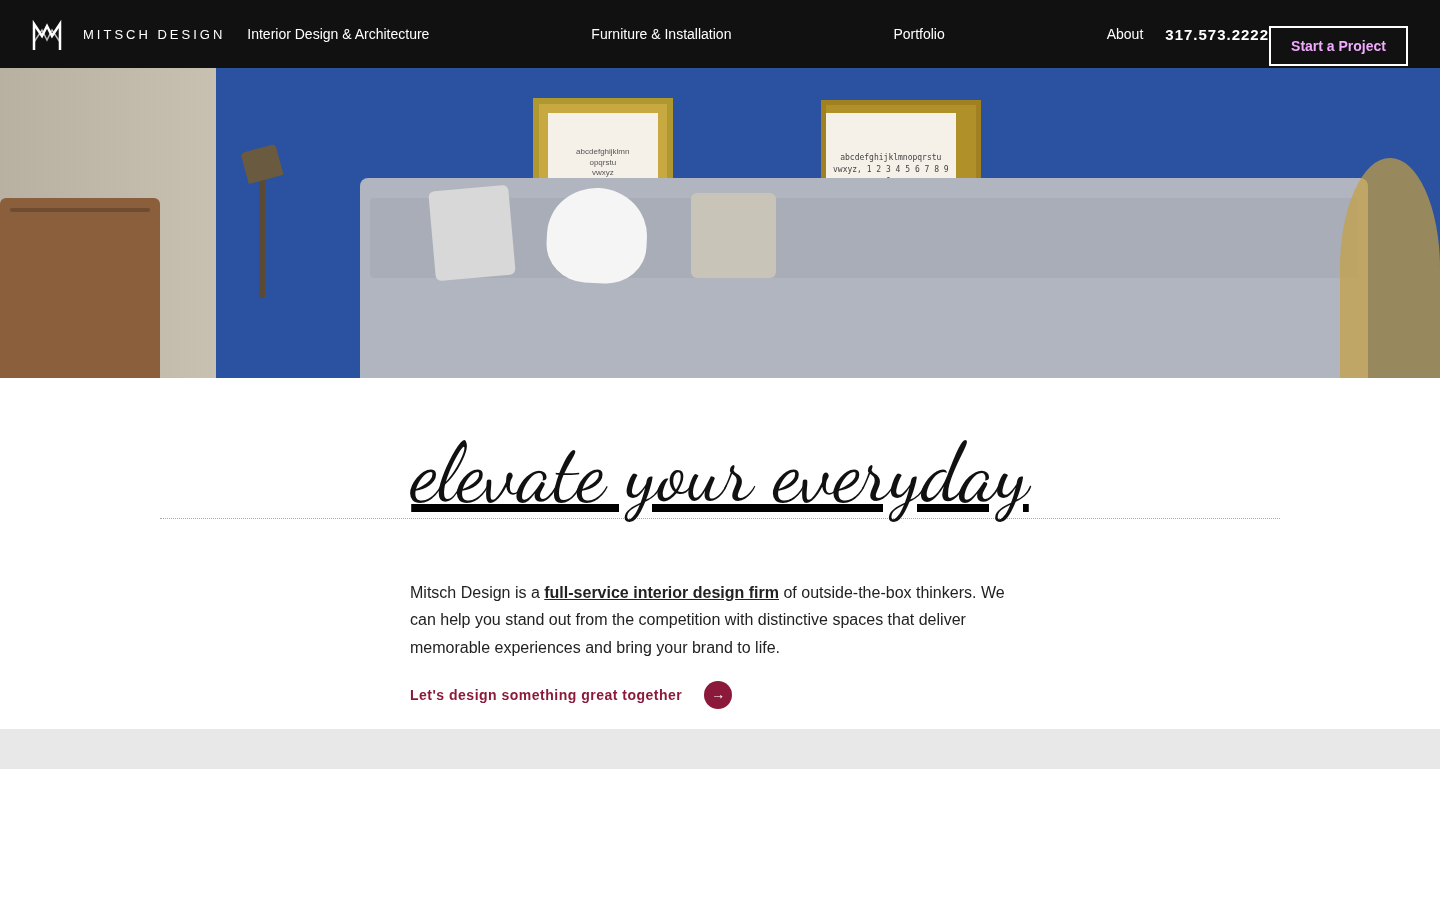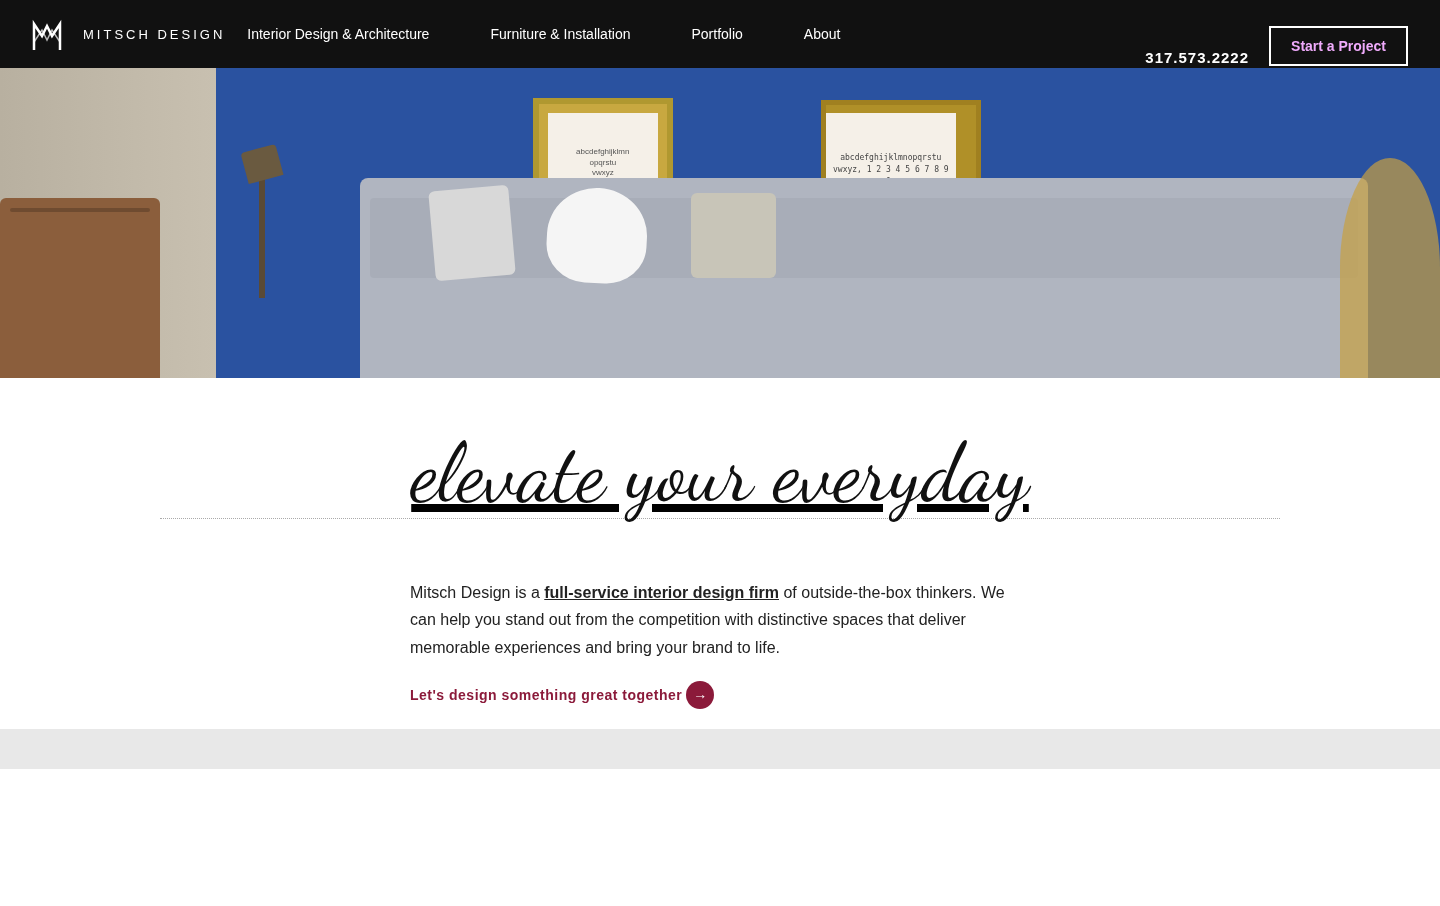--- a/index.html
+++ b/index.html
@@ -29,39 +29,38 @@
       color: #fff;
       font-family: Arial, sans-serif;
       font-size: 13px;
       letter-spacing: 3px;
       font-weight: 400;
       text-transform: uppercase;
     }
     .nav-links {
       display: flex;
       align-items: center;
-      gap: 17px;
+      gap: 4px;
       margin-left: auto;
       margin-right: auto;
       flex: 1;
-      justify-content: flex-start;
+      justify-content: space-between;
     }
     .nav-link {
       color: #fff;
       text-decoration: none;
       font-family: Arial, sans-serif;
       font-size: 14px;
       padding: 0 22px;
       cursor: pointer;
       white-space: nowrap;
     }
     .nav-right {
       display: flex;
-      align-items: flex-end;
-      gap: 20px;
+      align-items: center;
       flex-shrink: 0;
     }
     .nav-phone {
       color: #fff;
       font-family: Arial, sans-serif;
       font-size: 15px;
       font-weight: 600;
       letter-spacing: 1px;
     }
     .nav-cta {
@@ -275,21 +274,21 @@
       line-height: 1.7;
       color: #222;
     }
     .desc-text strong {
       font-weight: 700;
       text-decoration: underline;
     }
     .desc-cta {
       display: flex;
       align-items: center;
-      gap: 4px;
+      gap: 22px;
       margin-top: 20px;
       text-decoration: none;
     }
     .desc-cta-text {
       color: #8b1a3a;
       font-family: Arial, sans-serif;
       font-size: 14px;
       font-weight: 700;
       letter-spacing: 0.5px;
     }

